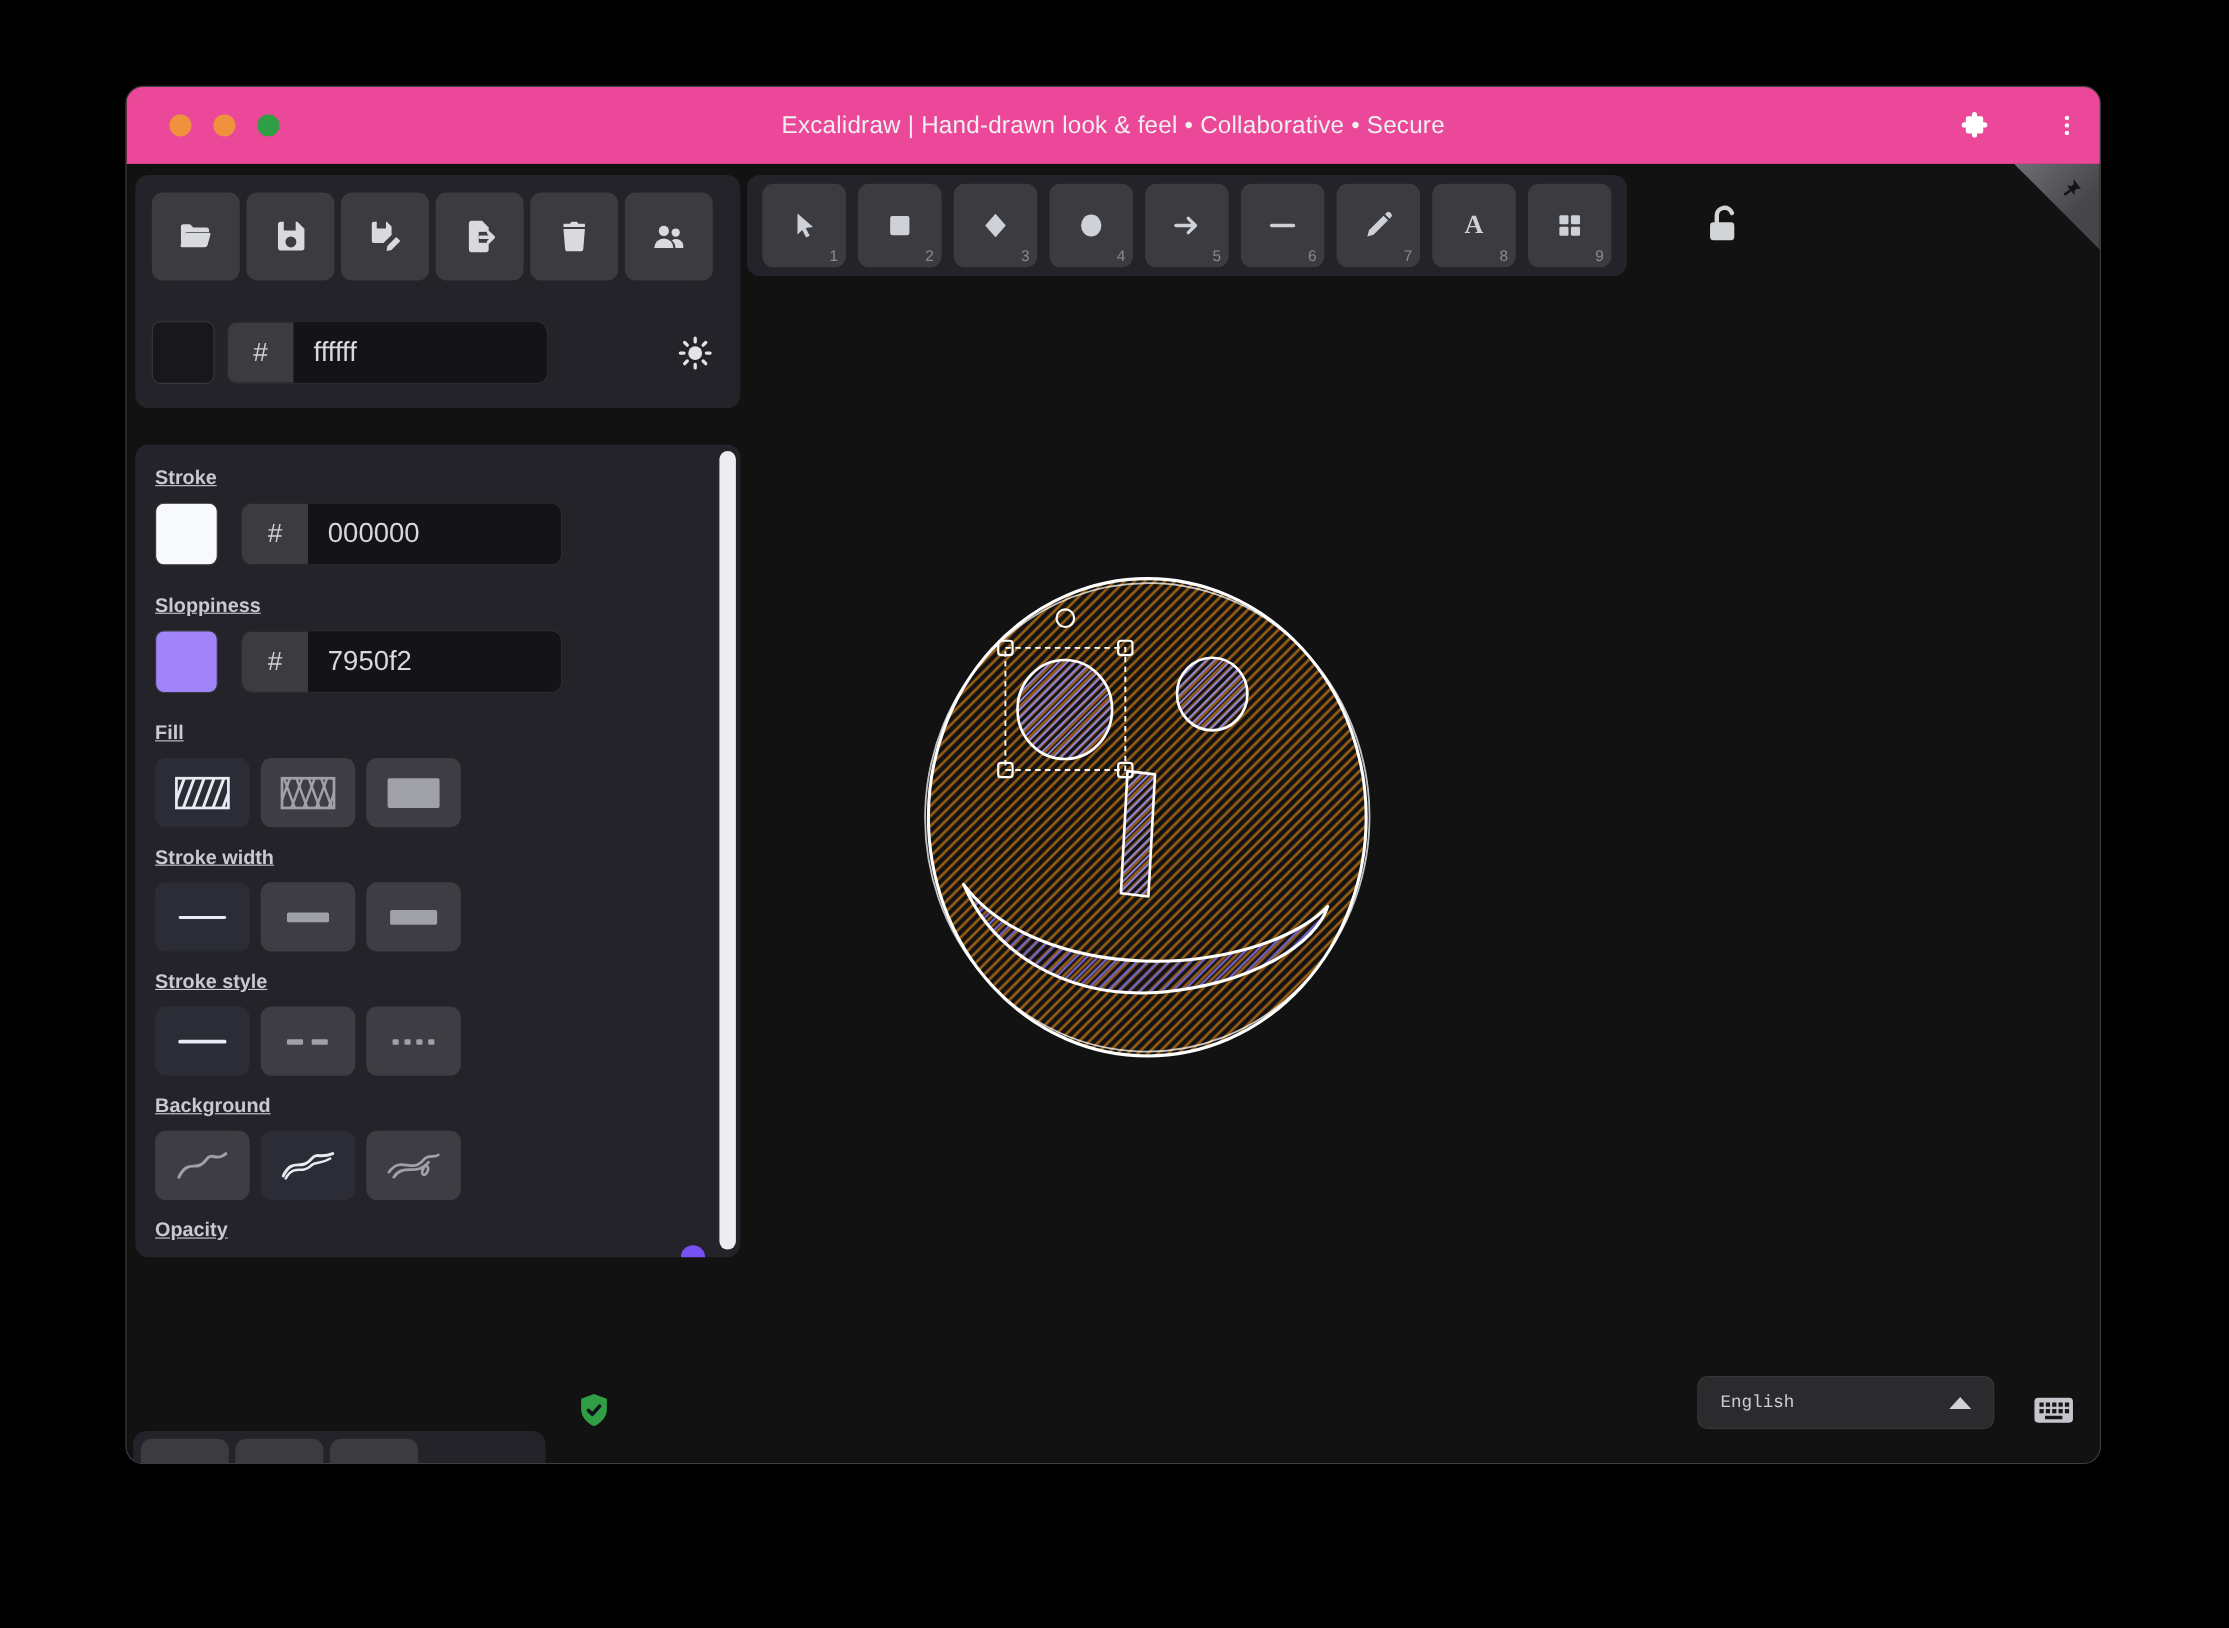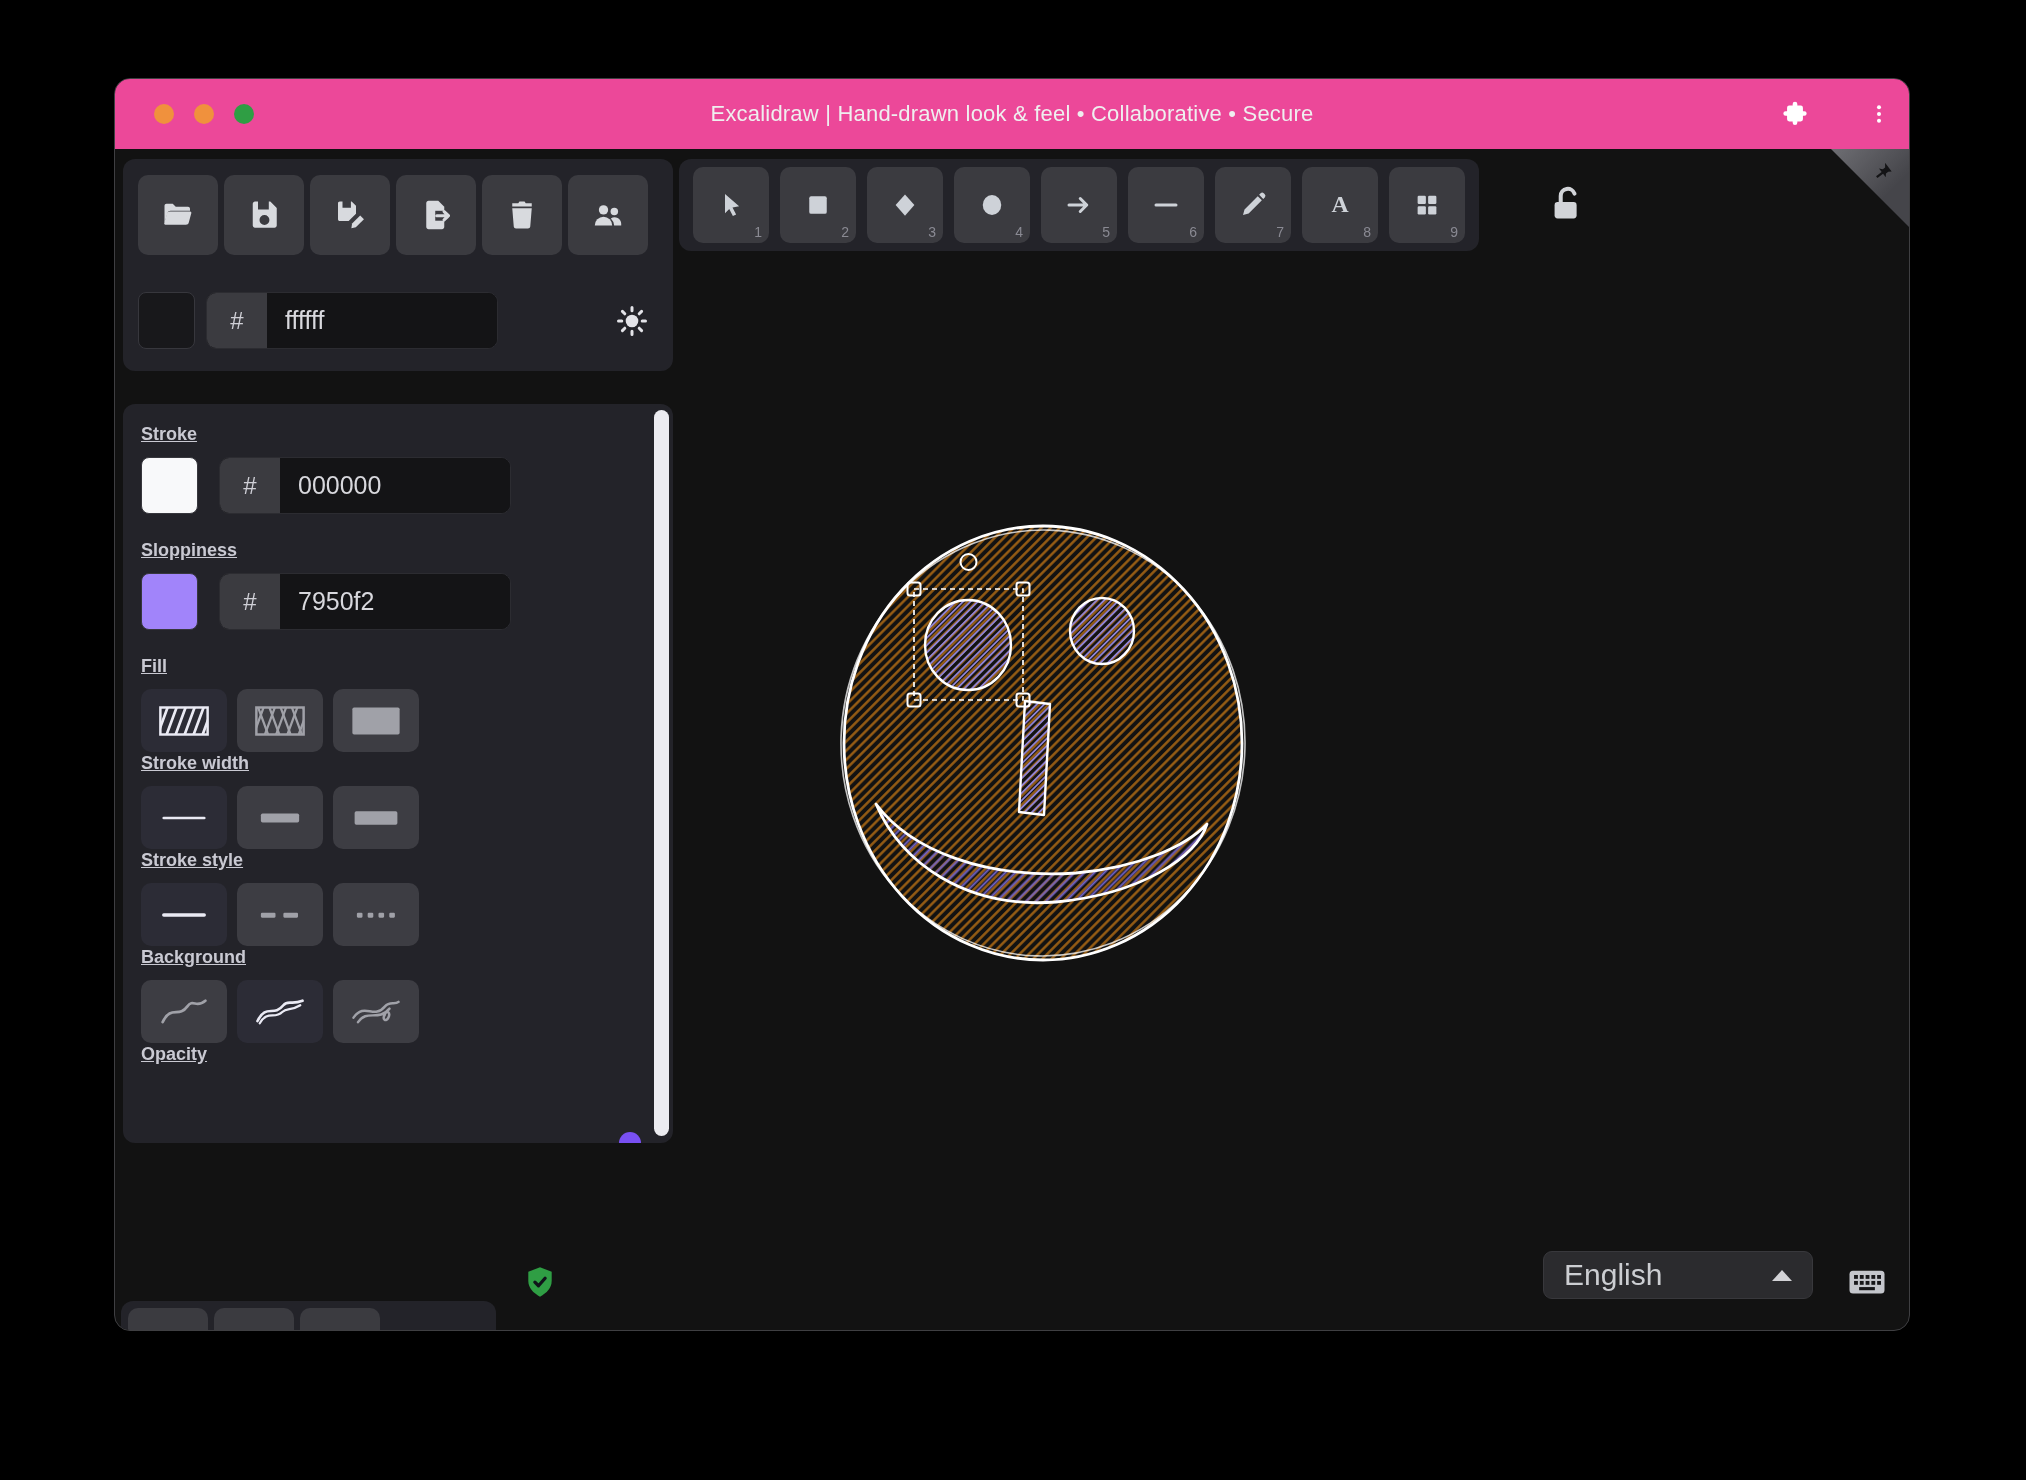--- a/index.html
+++ b/index.html
@@ -39,21 +39,21 @@
   .hexhash { width:60px; background:#3b3b40; color:#cfcfd6; font-size:24px;
              display:flex; align-items:center; justify-content:center; }
   .hexinput { flex:1; border:none; outline:none; background:#141416; color:#d8d8dd;
               font-size:25px; padding-left:18px; font-family:"Liberation Sans",sans-serif; width:100%; }
   .sun-wrap { margin-left:auto; margin-right:8px; width:36px; height:36px; color:#e3e3e8; cursor:pointer; }
 
   
   #island-props { left:8px; top:325px; width:550px; height:739px; padding:20px 18px; overflow:hidden; }
   .prop-label { color:#c9c9d2; font-size:18px; font-weight:700;text-decoration:underline; }
   .mt { margin-top:26px; }
-  .mts { margin-top:1px; }
+  .mts { margin-top:17px; }
   .row { margin-top:12px; display:flex; align-items:center; gap:10px; }
   .opt-btn { width:86px; height:63px; border:none; border-radius:10px; background:#3d3d43;
              display:flex; align-items:center; justify-content:center; cursor:pointer; color:#a0a1a8; }
   .opt-btn.selected { background:#2c2c36; color:#eaeaf4; }
   .opt-icon { width:54px; height:34px; }
   .scroll-thumb { position:absolute; right:4px; top:6px; width:15px; height:726px;
                   background:#ececf1; border-radius:8px; }
   .opacity-thumb { position:absolute; left:496px; top:728px; width:22px; height:22px; border-radius:50%; }
 
   
@@ -80,21 +80,21 @@
                  align-items:center; padding:7px; gap:6px; }
   .zoom-btn { width:80px; height:80px; border:none; border-radius:10px; background:#3b3b40;
               color:#d8dade; display:flex; align-items:center; justify-content:center; cursor:pointer; }
   .zoom-btn .icon { width:32px; height:32px; }
   .zoom-level { flex:1; text-align:center; color:#d5d5da; font-size:27px; }
   #shield { position:absolute; left:407px; top:1182px; width:36px; height:42px; color:#2f9e44; cursor:pointer; }
 
   #lang-select { position:absolute; left:1428px; top:1172px; width:270px; height:48px;
                  background:#2b2b2e; border:1px solid #38383c; border-radius:9px;
                  display:flex; align-items:center; padding:0 20px; cursor:pointer; }
-  #lang-select .lang-text { color:#ccced2; font-size:30px; }
+  #lang-select .lang-text { color:#ccced2; font-size:16px;font-family:Liberation Mono, monospace; }
   .caret-up { margin-left:auto; width:0; height:0; border-left:10px solid transparent;
               border-right:10px solid transparent; border-bottom:11px solid #d2d2d6; }
   #kbd-icon { position:absolute; left:1724px; top:1182px; width:56px; height:42px; color:#c4c6cc; cursor:pointer; }
 </style>
 </head>
 <body>
 
 <div class="window">
 
   <div class="titlebar">

